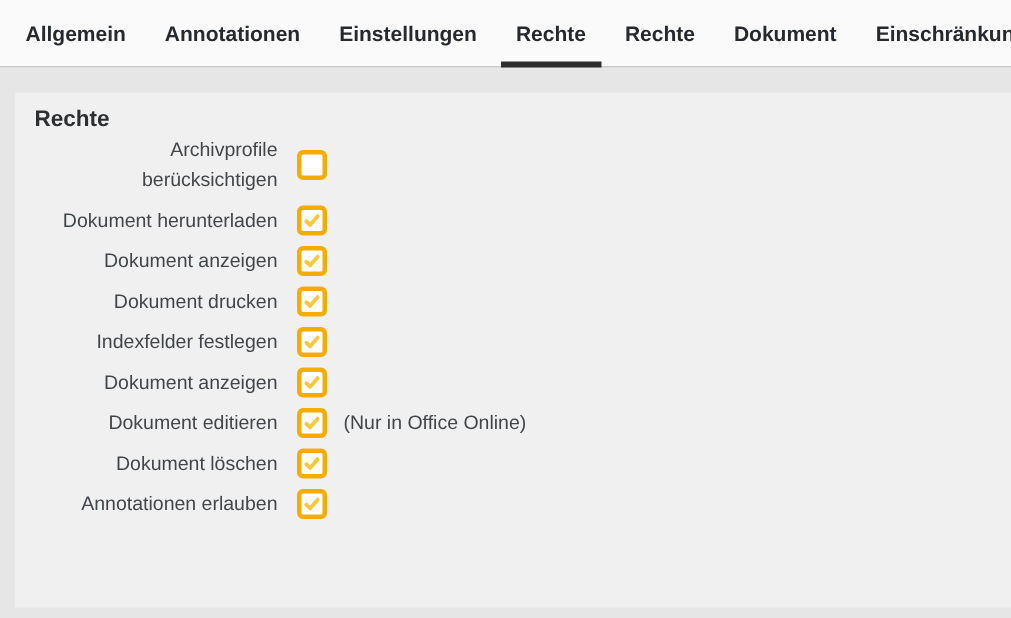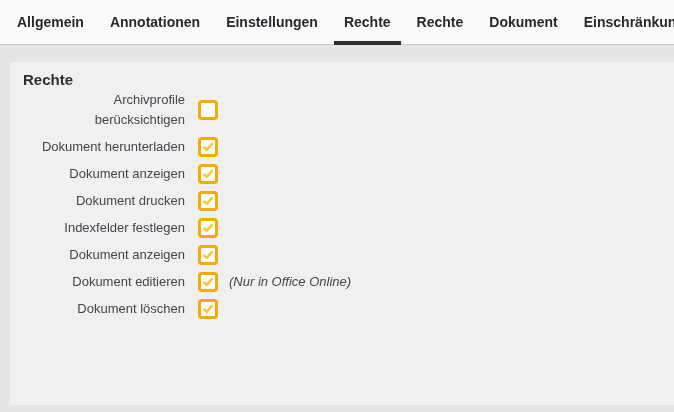--- a/index.html
+++ b/index.html
@@ -103,21 +103,20 @@
     stroke-width: 3;
     stroke-linecap: round;
     stroke-linejoin: round;
   }
   .row-note {
     margin-left: 11px;
     font-size: 13px;
     line-height: 20px;
     color: #42464a;
     white-space: nowrap;
-    font-style: italic;
   }
   .row-note:empty { display: none; }
 </style>
 </head>
 <body>
 
 <nav class="tabbar">
   <div class="tab">
     <span class="tab-label">Allgemein</span>
   </div>
@@ -221,14 +220,23 @@
   <div class="row">
     <div class="row-label">Dokument löschen</div>
     <div class="checkbox checked" role="checkbox" aria-checked="true">
       <svg viewBox="0 0 14 14" aria-hidden="true">
         <path d="M2.6 7.6 L5.6 10.4 L11.4 3.6"></path>
       </svg>
     </div>
 
   </div>
 
+  <div class="row">
+    <div class="row-label">Annotationen erlauben</div>
+    <div class="checkbox checked" role="checkbox" aria-checked="true">
+      <svg viewBox="0 0 14 14" aria-hidden="true">
+        <path d="M2.6 7.6 L5.6 10.4 L11.4 3.6"></path>
+      </svg>
+    </div>
+
+  </div>
 </div>
 </section>
 
 </body></html>

